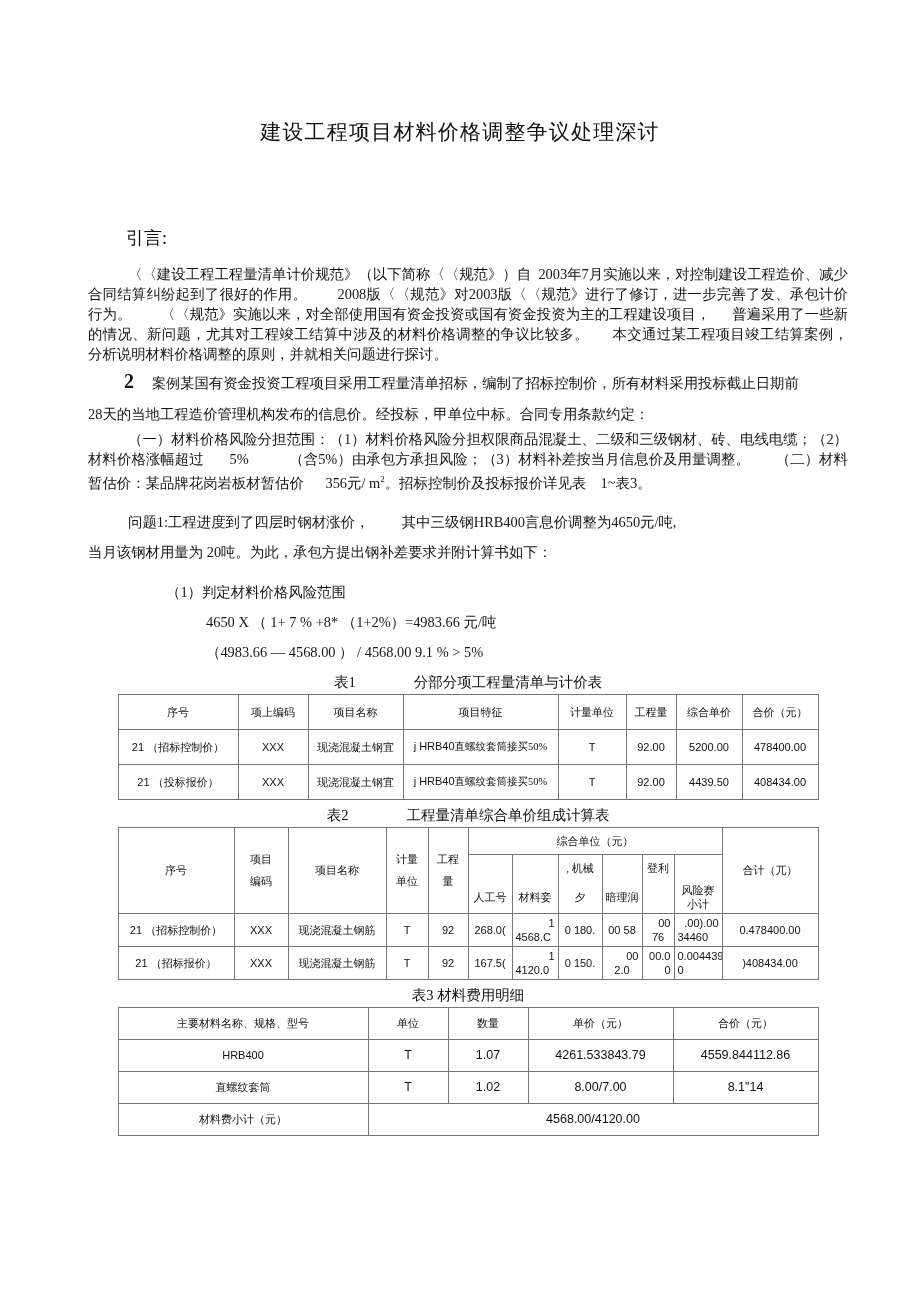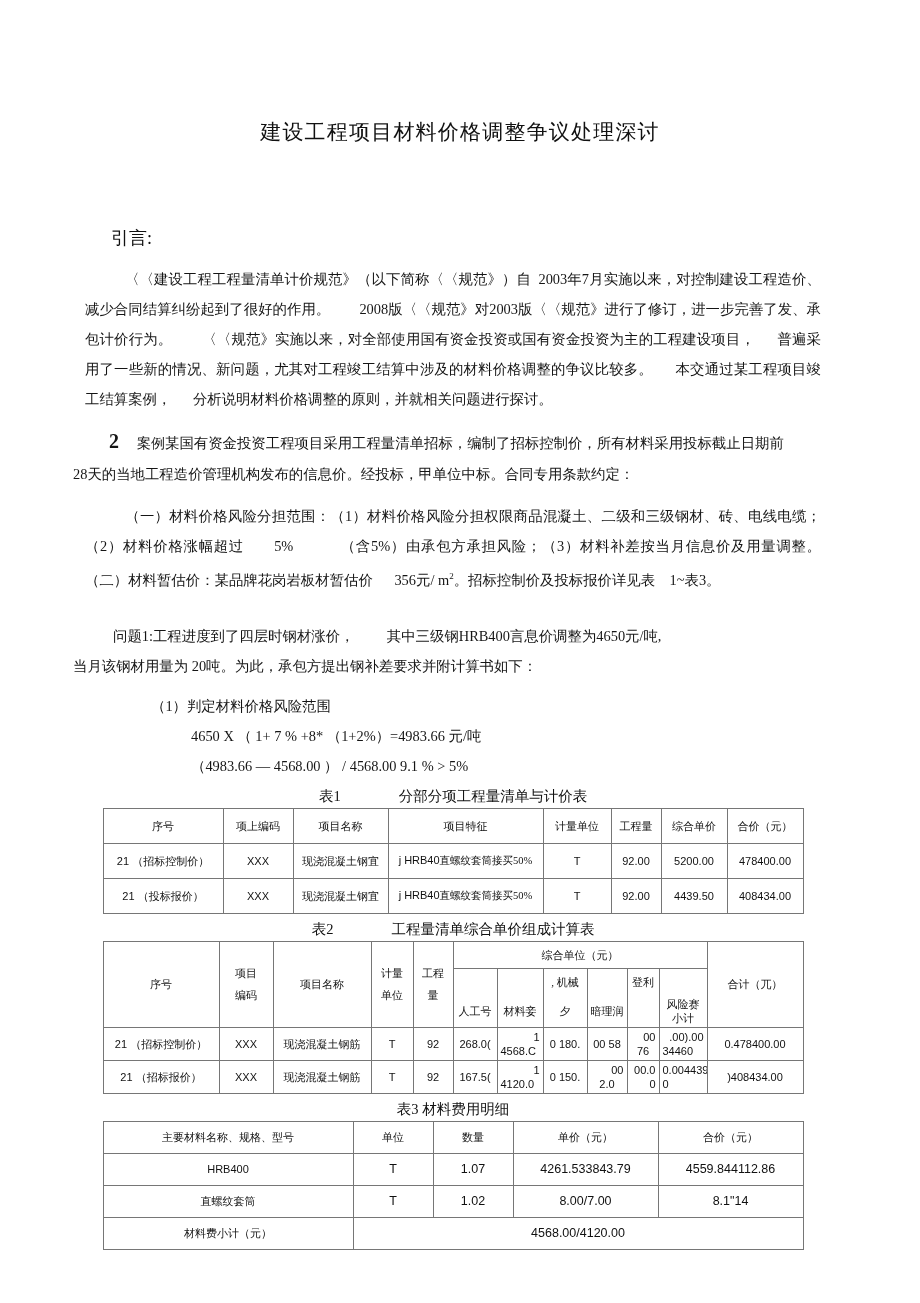--- a/index.html
+++ b/index.html
@@ -31,34 +31,34 @@
     text-align: center;
     font-size: 21px;
     letter-spacing: 1.2px;
     font-family: "Liberation Serif", "DejaVu Serif", serif;
     color: #111;
   }
 
   
   .content {
     position: absolute;
-    left: 73px;
+    left: 88px;
     top: 226px;
     width: 760px;
   }
   .section-heading {
     font-size: 18px;
     margin: 0 0 14px 0;
     padding-left: 38px;
     color: #111;
   }
   p.para {
-    margin: 12px;
-    font-size: 14.4px;
-    line-height: 30px;
+    margin: 0;
+    font-size: 14.4px;
+    line-height: 20px;
     text-align: justify;
     text-justify: inter-ideograph;
     color: #151515;
     white-space: pre-wrap;
   }
   .indent { display: inline-block; width: 40px; }
 
   .case-head {
     font-size: 14.4px;
     line-height: 30px;

